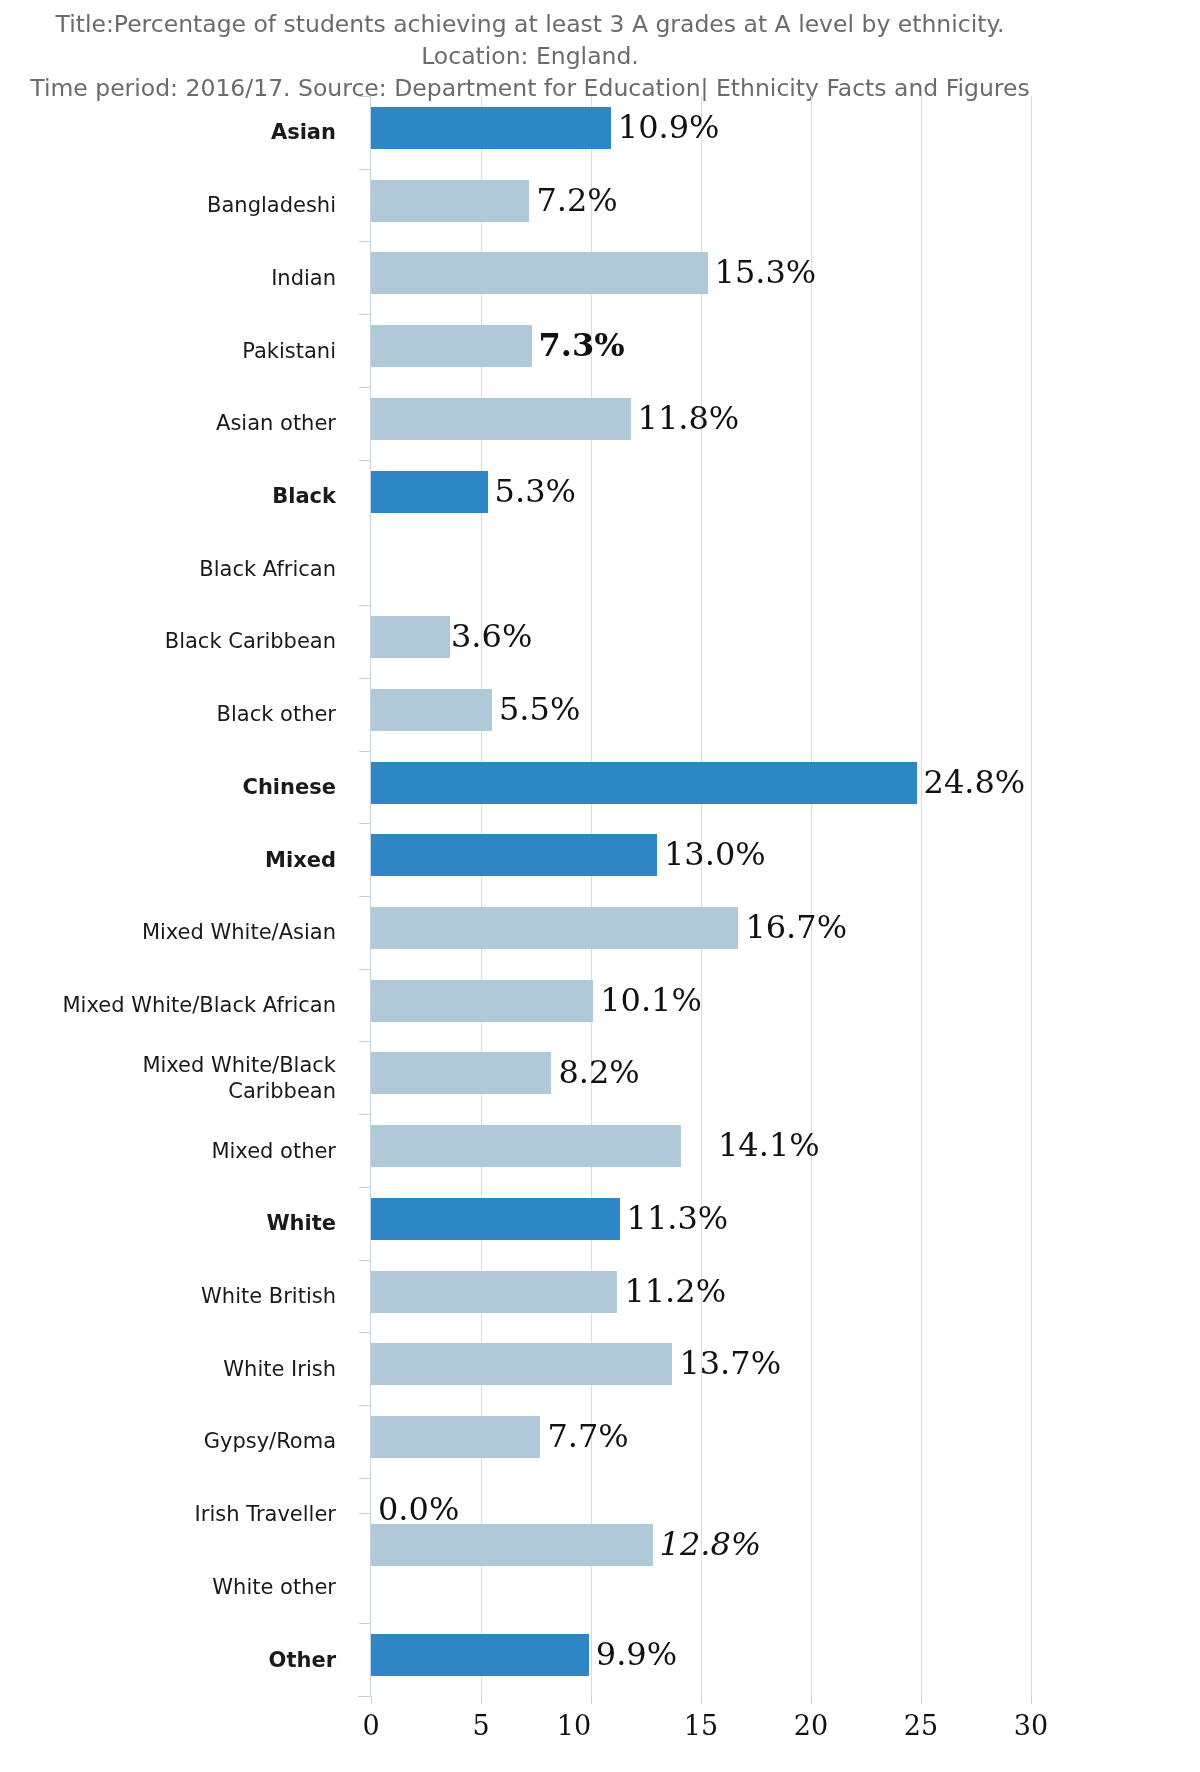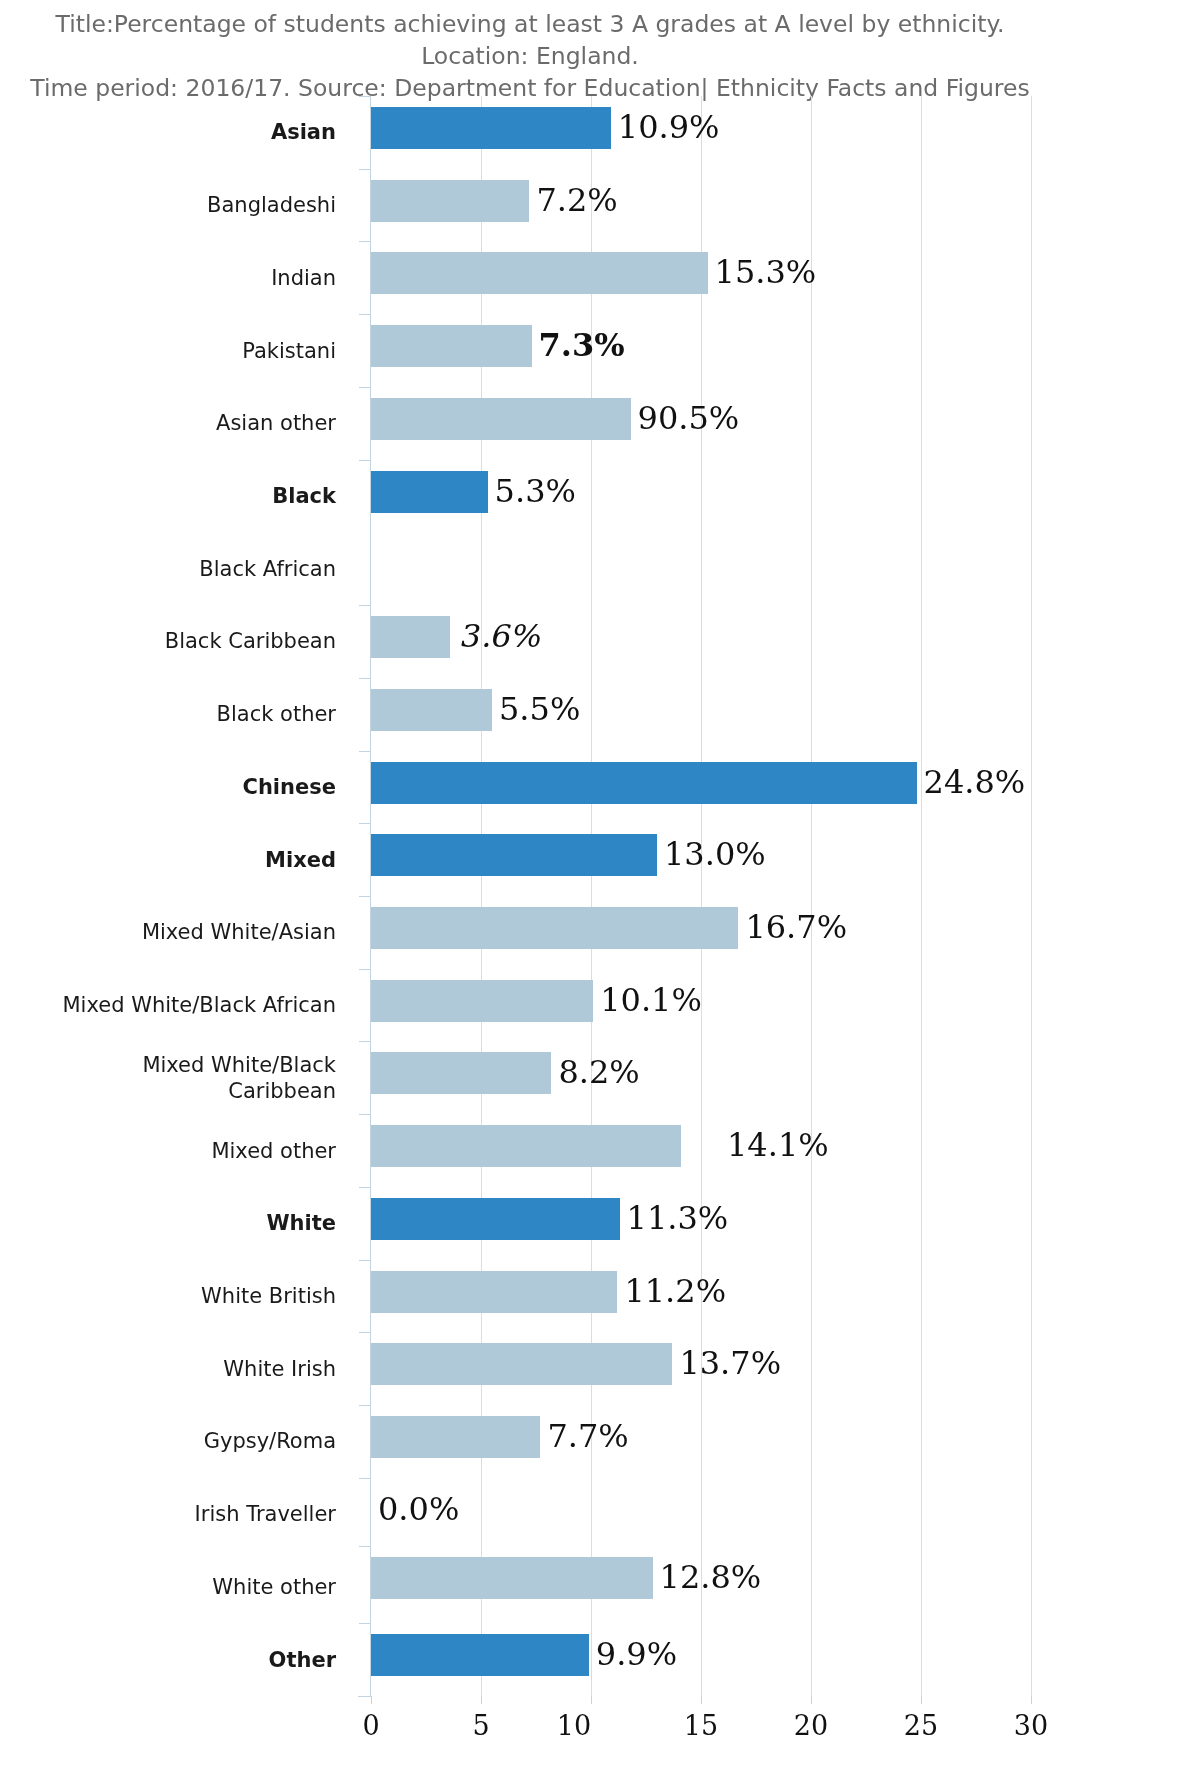--- a/index.html
+++ b/index.html
@@ -223,31 +223,31 @@
           <div class="value" style="left: 336.6px;">15.3%</div>
         </div>
         <div class="row" style="top: 218.182px; height: 72.7273px; font-weight: bold;">
           <div class="tick"></div>
           <div class="bar minor" title="Pakistani: 7.3%" style="width: 160.6px;"></div>
           <div class="value" style="left: 160.6px;">7.3%</div>
         </div>
         <div class="row" style="top: 290.909px; height: 72.7273px;">
           <div class="tick"></div>
           <div class="bar minor" title="Asian other: 11.8%" style="width: 259.6px;"></div>
-          <div class="value" style="left: 259.6px;">90.5%</div>
+          <div class="value" style="left: 259.6px;">11.8%</div>
         </div>
         <div class="row" style="top: 363.636px; height: 72.7273px;">
           <div class="tick"></div>
           <div class="bar major" title="Black: 5.3%" style="width: 116.6px;"></div>
           <div class="value" style="left: 116.6px;">5.3%</div>
         </div>
         <div class="row" style="top: 509.091px; height: 72.7273px;">
           <div class="tick"></div>
           <div class="bar minor" title="Black Caribbean: 3.6%" style="width: 79.2px;"></div>
-          <div class="value" style="left: 83px; font-style: italic;">3.6%</div>
+          <div class="value" style="left: 73px;">3.6%</div>
         </div>
         <div class="row" style="top: 581.818px; height: 72.7273px;">
           <div class="tick"></div>
           <div class="bar minor" title="Black other: 5.5%" style="width: 121px;"></div>
           <div class="value" style="left: 121px;">5.5%</div>
         </div>
         <div class="row" style="top: 654.545px; height: 72.7273px;">
           <div class="tick"></div>
           <div class="bar major" title="Chinese: 24.8%" style="width: 545.6px;"></div>
           <div class="value" style="left: 545.6px;">24.8%</div>
@@ -269,21 +269,21 @@
         </div>
         <div class="row" style="top: 945.455px; height: 72.7273px;">
           <div class="tick"></div>
           <div class="bar minor" title="Mixed White/Black
 Caribbean: 8.2%" style="width: 180.4px;"></div>
           <div class="value" style="left: 180.4px;">8.2%</div>
         </div>
         <div class="row" style="top: 1018.18px; height: 72.7273px;">
           <div class="tick"></div>
           <div class="bar minor" title="Mixed other: 14.1%" style="width: 310.2px;"></div>
-          <div class="value" style="left: 321px; padding-left: 35px;">14.1%</div>
+          <div class="value" style="left: 312px; padding-left: 35px;">14.1%</div>
         </div>
         <div class="row" style="top: 1090.91px; height: 72.7273px;">
           <div class="tick"></div>
           <div class="bar major" title="White: 11.3%" style="width: 248.6px;"></div>
           <div class="value" style="left: 248.6px;">11.3%</div>
         </div>
         <div class="row" style="top: 1163.64px; height: 72.7273px;">
           <div class="tick"></div>
           <div class="bar minor" title="White British: 11.2%" style="width: 246.4px;"></div>
           <div class="value" style="left: 246.4px;">11.2%</div>
@@ -295,21 +295,21 @@
         </div>
         <div class="row" style="top: 1309.09px; height: 72.7273px;">
           <div class="tick"></div>
           <div class="bar minor" title="Gypsy/Roma: 7.7%" style="width: 169.4px;"></div>
           <div class="value" style="left: 169.4px;">7.7%</div>
         </div>
         <div class="row" style="top: 1381.82px; height: 72.7273px;">
           <div class="tick"></div>
           <div class="value" style="left: 0px;">0.0%</div>
         </div>
-        <div class="row" style="top: 1450px; height: 72.7273px;">
+        <div class="row" style="top: 1417px; height: 72.7273px; font-style: italic;">
           <div class="tick"></div>
           <div class="bar minor" title="White other: 12.8%" style="width: 281.6px;"></div>
           <div class="value" style="left: 281.6px;">12.8%</div>
         </div>
         <div class="row" style="top: 1527.27px; height: 72.7273px;">
           <div class="tick"></div>
           <div class="bar major" title="Other: 9.9%" style="width: 217.8px;"></div>
           <div class="value" style="left: 217.8px;">9.9%</div>
         </div>
       </div>

